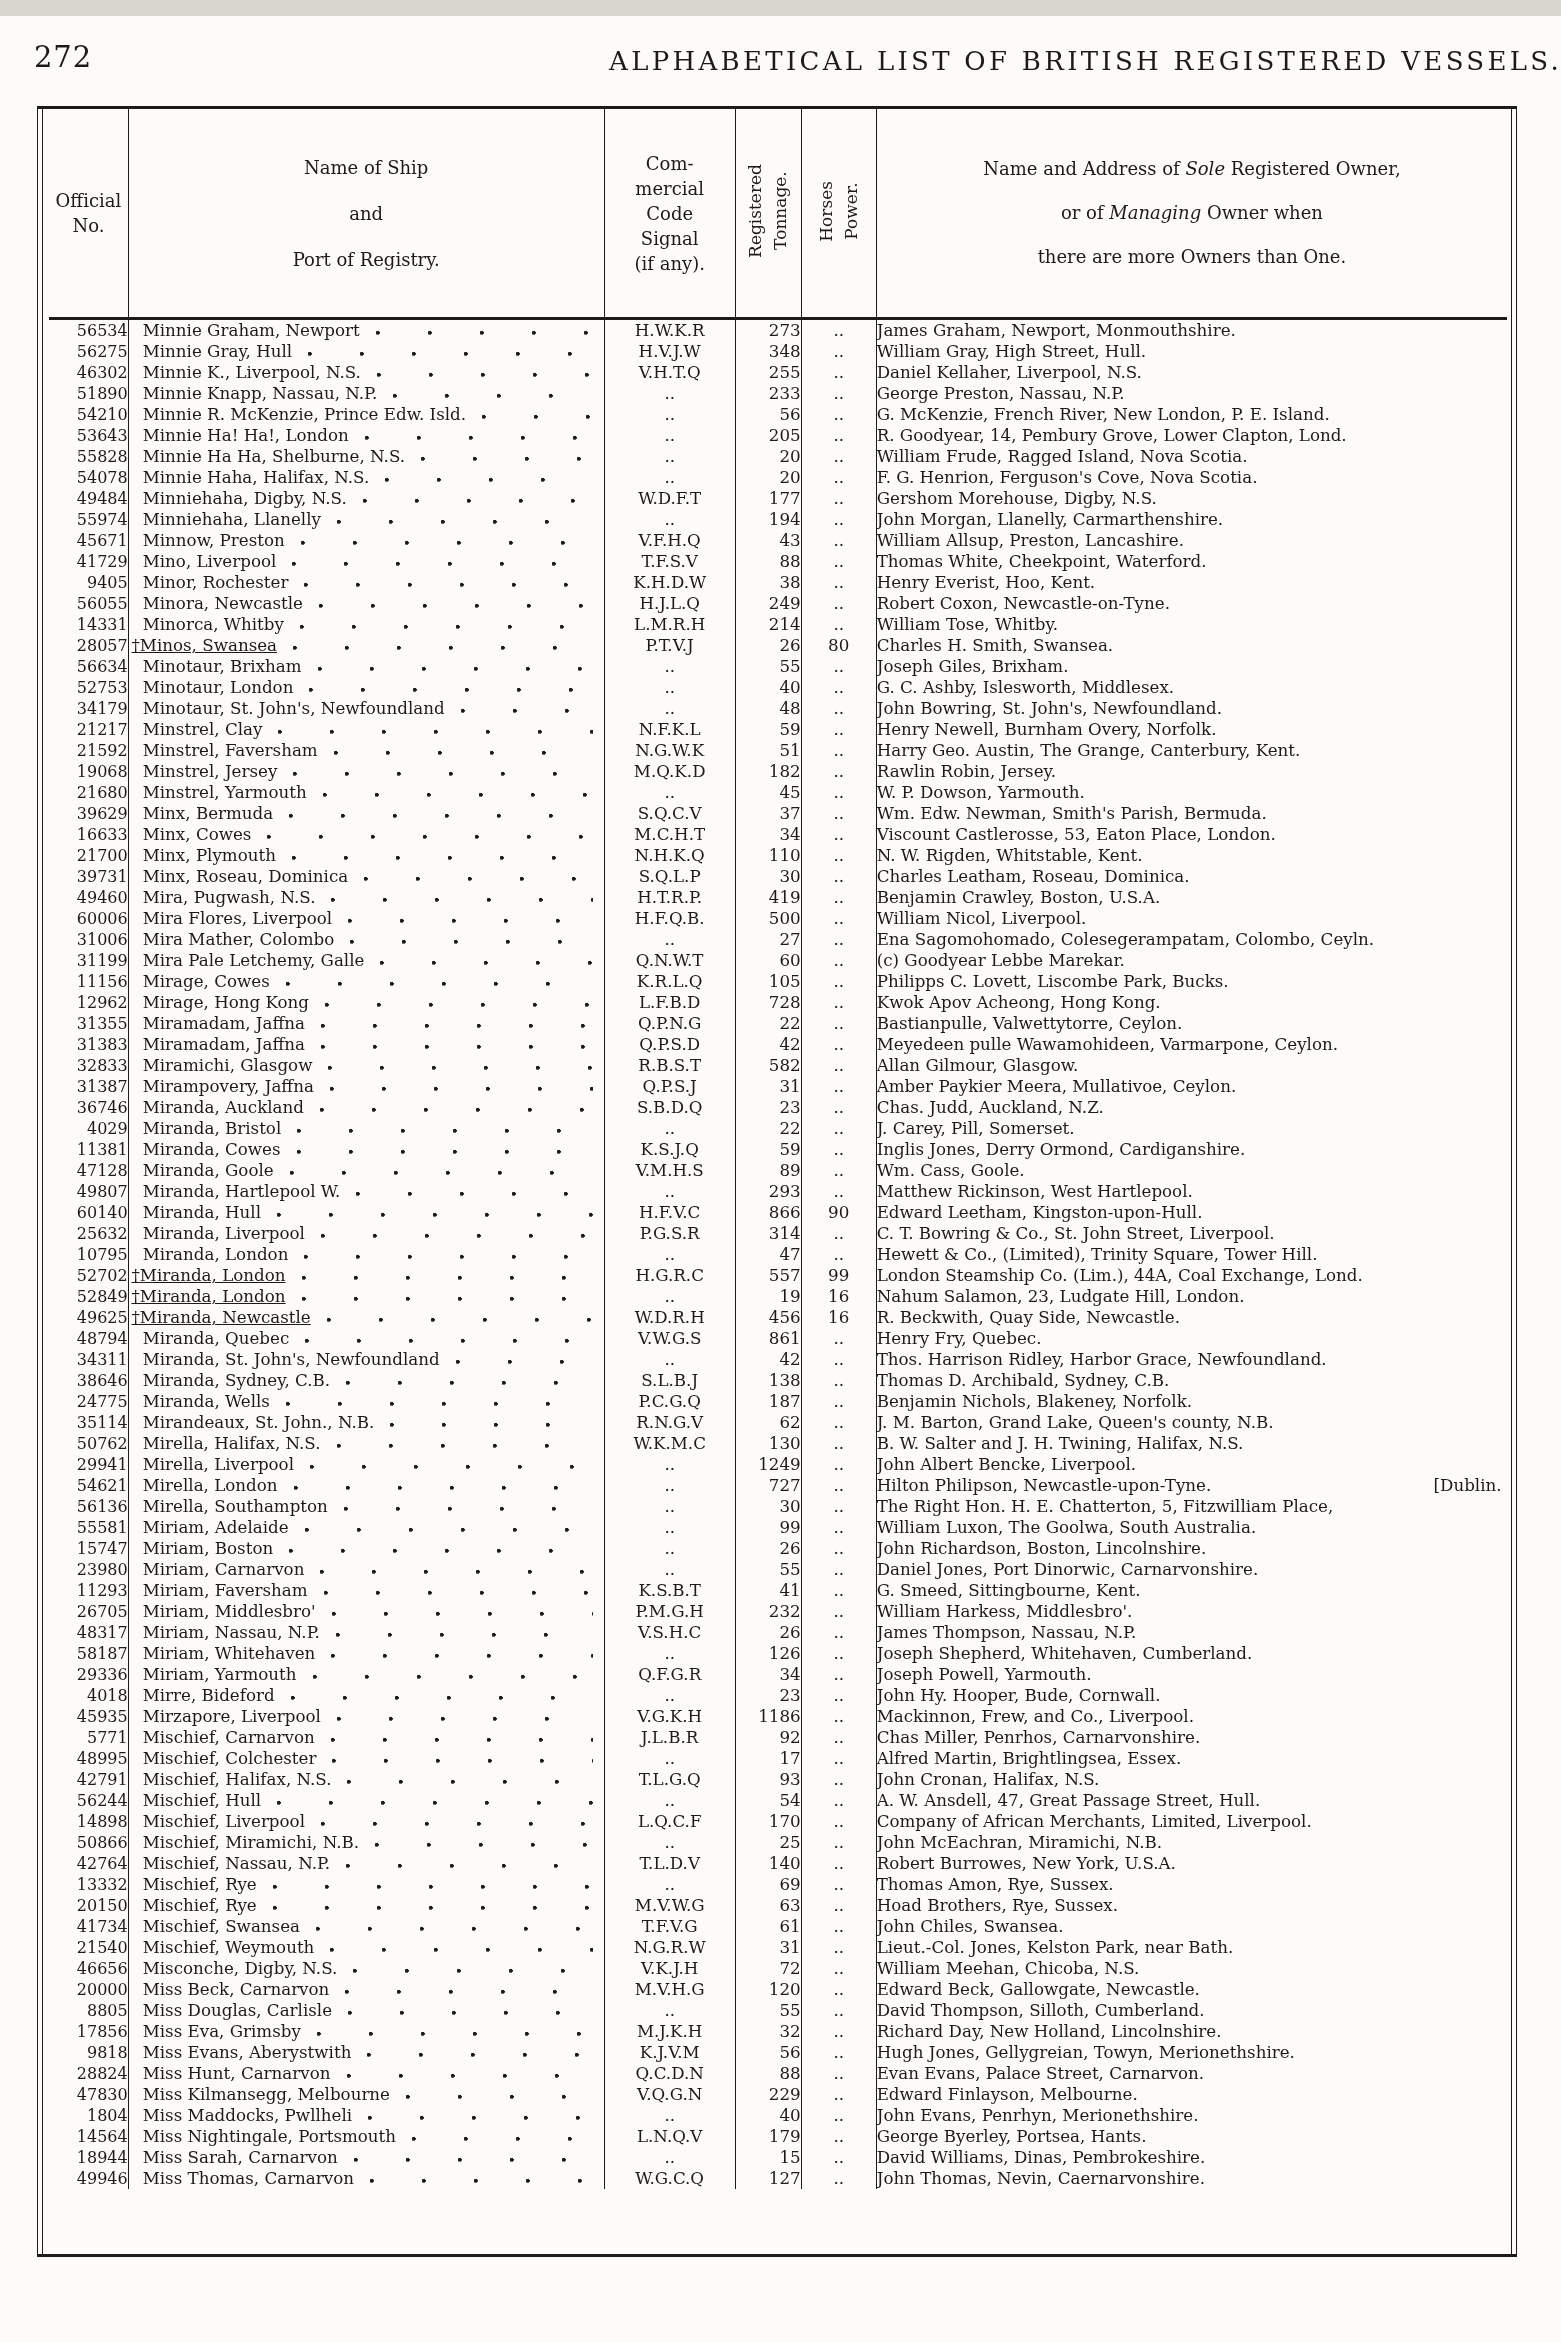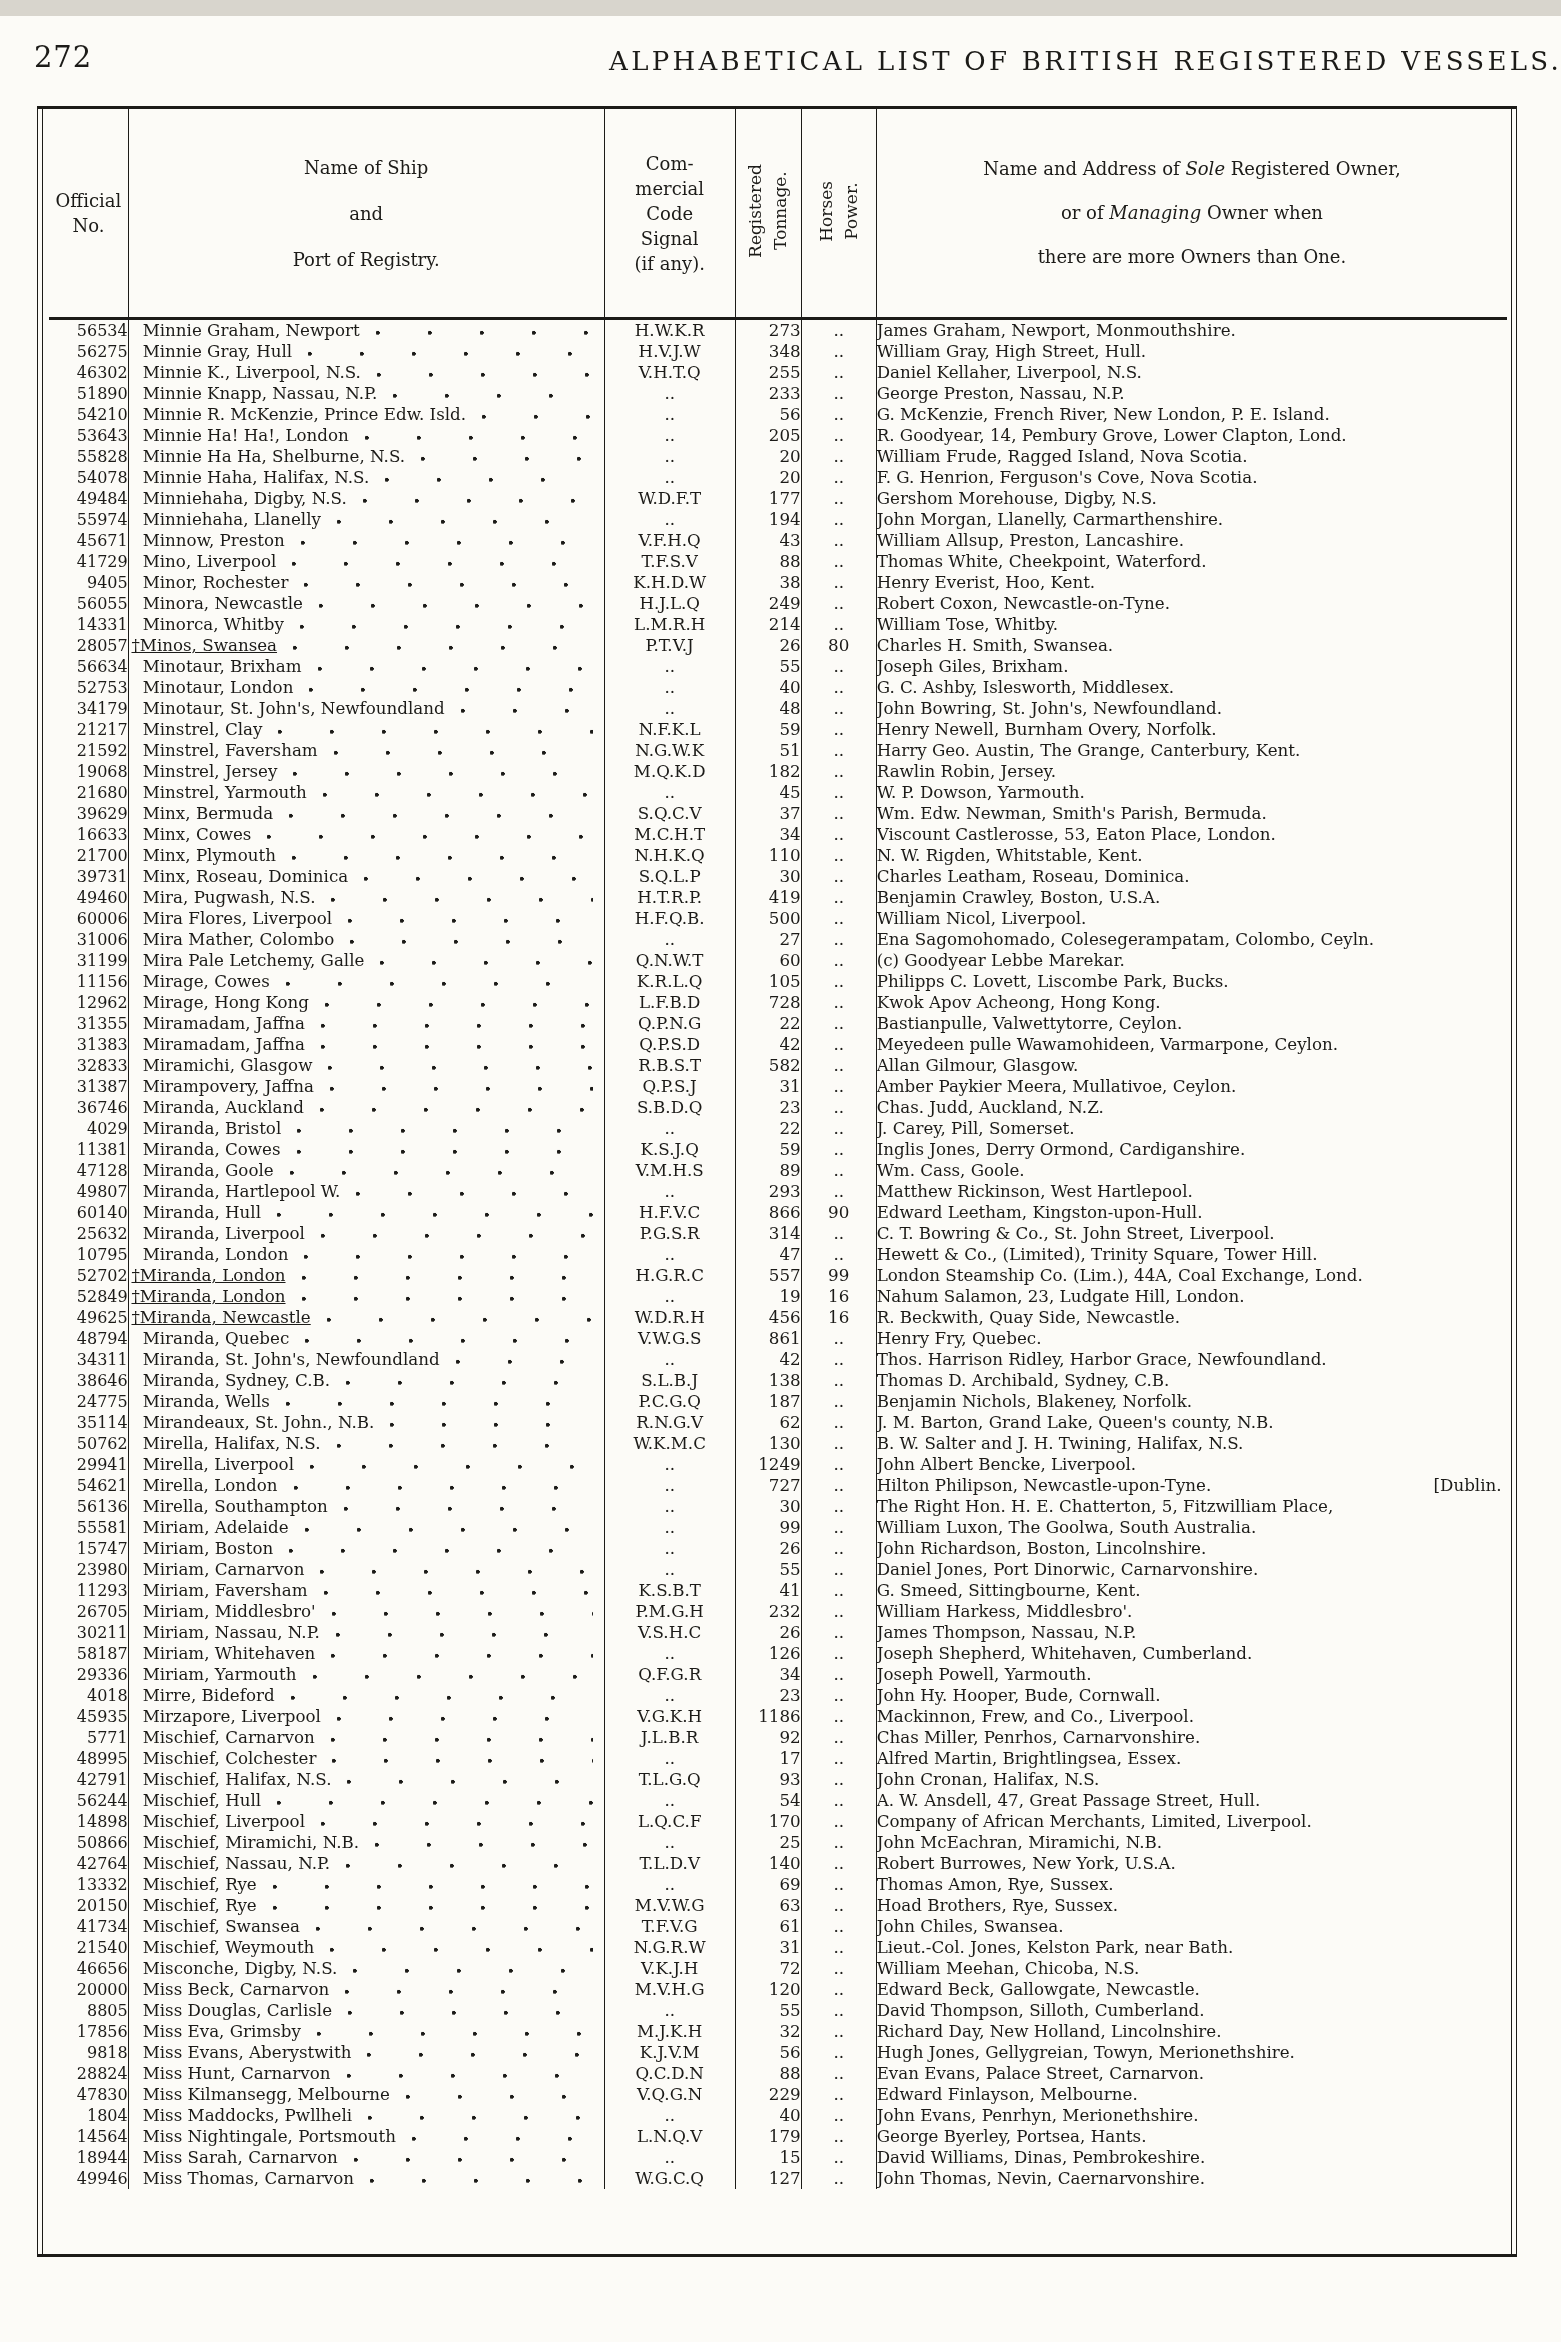--- a/index.html
+++ b/index.html
@@ -978,21 +978,21 @@
         <span class="leader"></span>
       </div>
     </td>
     <td class="c-code">P.M.G.H</td>
     <td class="c-tons">232</td>
     <td class="c-hp">..</td>
     <td class="c-owner">William Harkess, Middlesbro'.</td>
   </tr>
 
   <tr>
-    <td class="c-no">30211</td>
+    <td class="c-no">48317</td>
     <td>
       <div class="name-wrap">
         <span class="nm">Miriam, Nassau, N.P.</span>
         <span class="leader"></span>
       </div>
     </td>
     <td class="c-code">V.S.H.C</td>
     <td class="c-tons">26</td>
     <td class="c-hp">..</td>
     <td class="c-owner">James Thompson, Nassau, N.P.</td>

